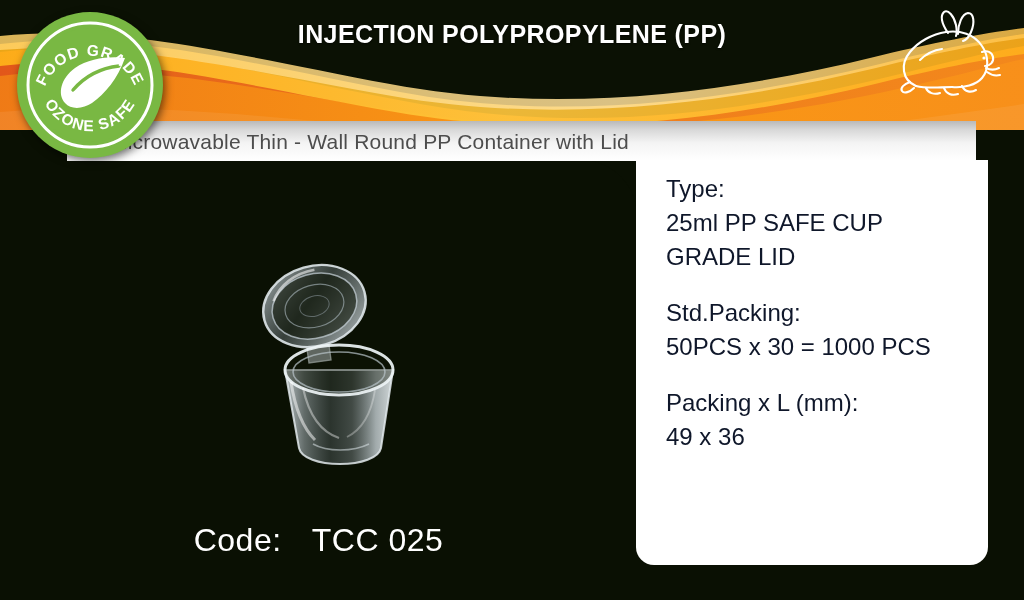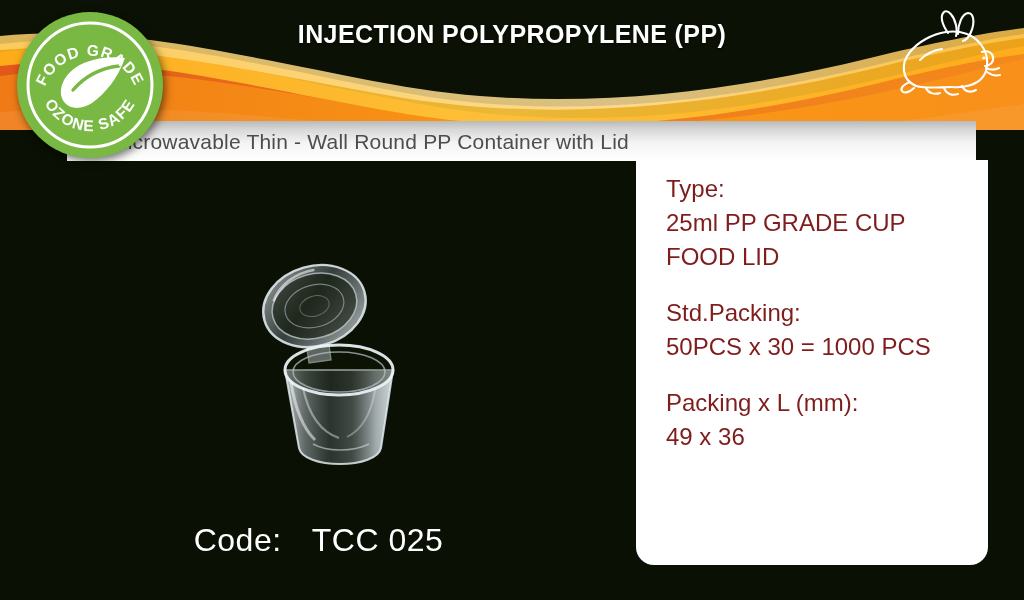--- a/index.html
+++ b/index.html
@@ -112,21 +112,21 @@
     background: #ffffff;
     border-bottom-left-radius: 18px;
     border-bottom-right-radius: 18px;
     z-index: 5;
     box-sizing: border-box;
     padding: 12px 0 0 30px;
   }
   .info-group { margin-bottom: 22px; }
   .info-group:last-child { margin-bottom: 0; }
   .info-label, .info-value {
-    color: #7f1d1d;
+    color: #0f172a;
     font-size: 24px;
     line-height: 34px;
     white-space: nowrap;
   }
   .info-inline .info-label { display: inline; }
   .info-inline .info-value { display: inline; margin-left: 9px; }
 </style>
 </head>
 <body>
 
@@ -262,22 +262,22 @@
   <div id="product-code">
     <span>Code:</span>
     <span style="display:inline-block;width:12px"></span>
     <span>TCC 025</span>
   </div>
 
   <div id="info-panel">
 
     <div class="info-group">
       <div class="info-label">Type:</div>
-      <div class="info-value">25ml PP GRADE CUP</div>
-      <div class="info-value">FOOD LID</div>
+      <div class="info-value">25ml PP SAFE CUP</div>
+      <div class="info-value">GRADE LID</div>
     </div>
 
     <div class="info-group">
       <div class="info-label">Std.Packing:</div>
       <div class="info-value">50PCS x 30 = 1000 PCS</div>
     </div>
 
     <div class="info-group">
       <div class="info-label">Packing x L (mm):</div>
       <div class="info-value">49 x 36</div>

